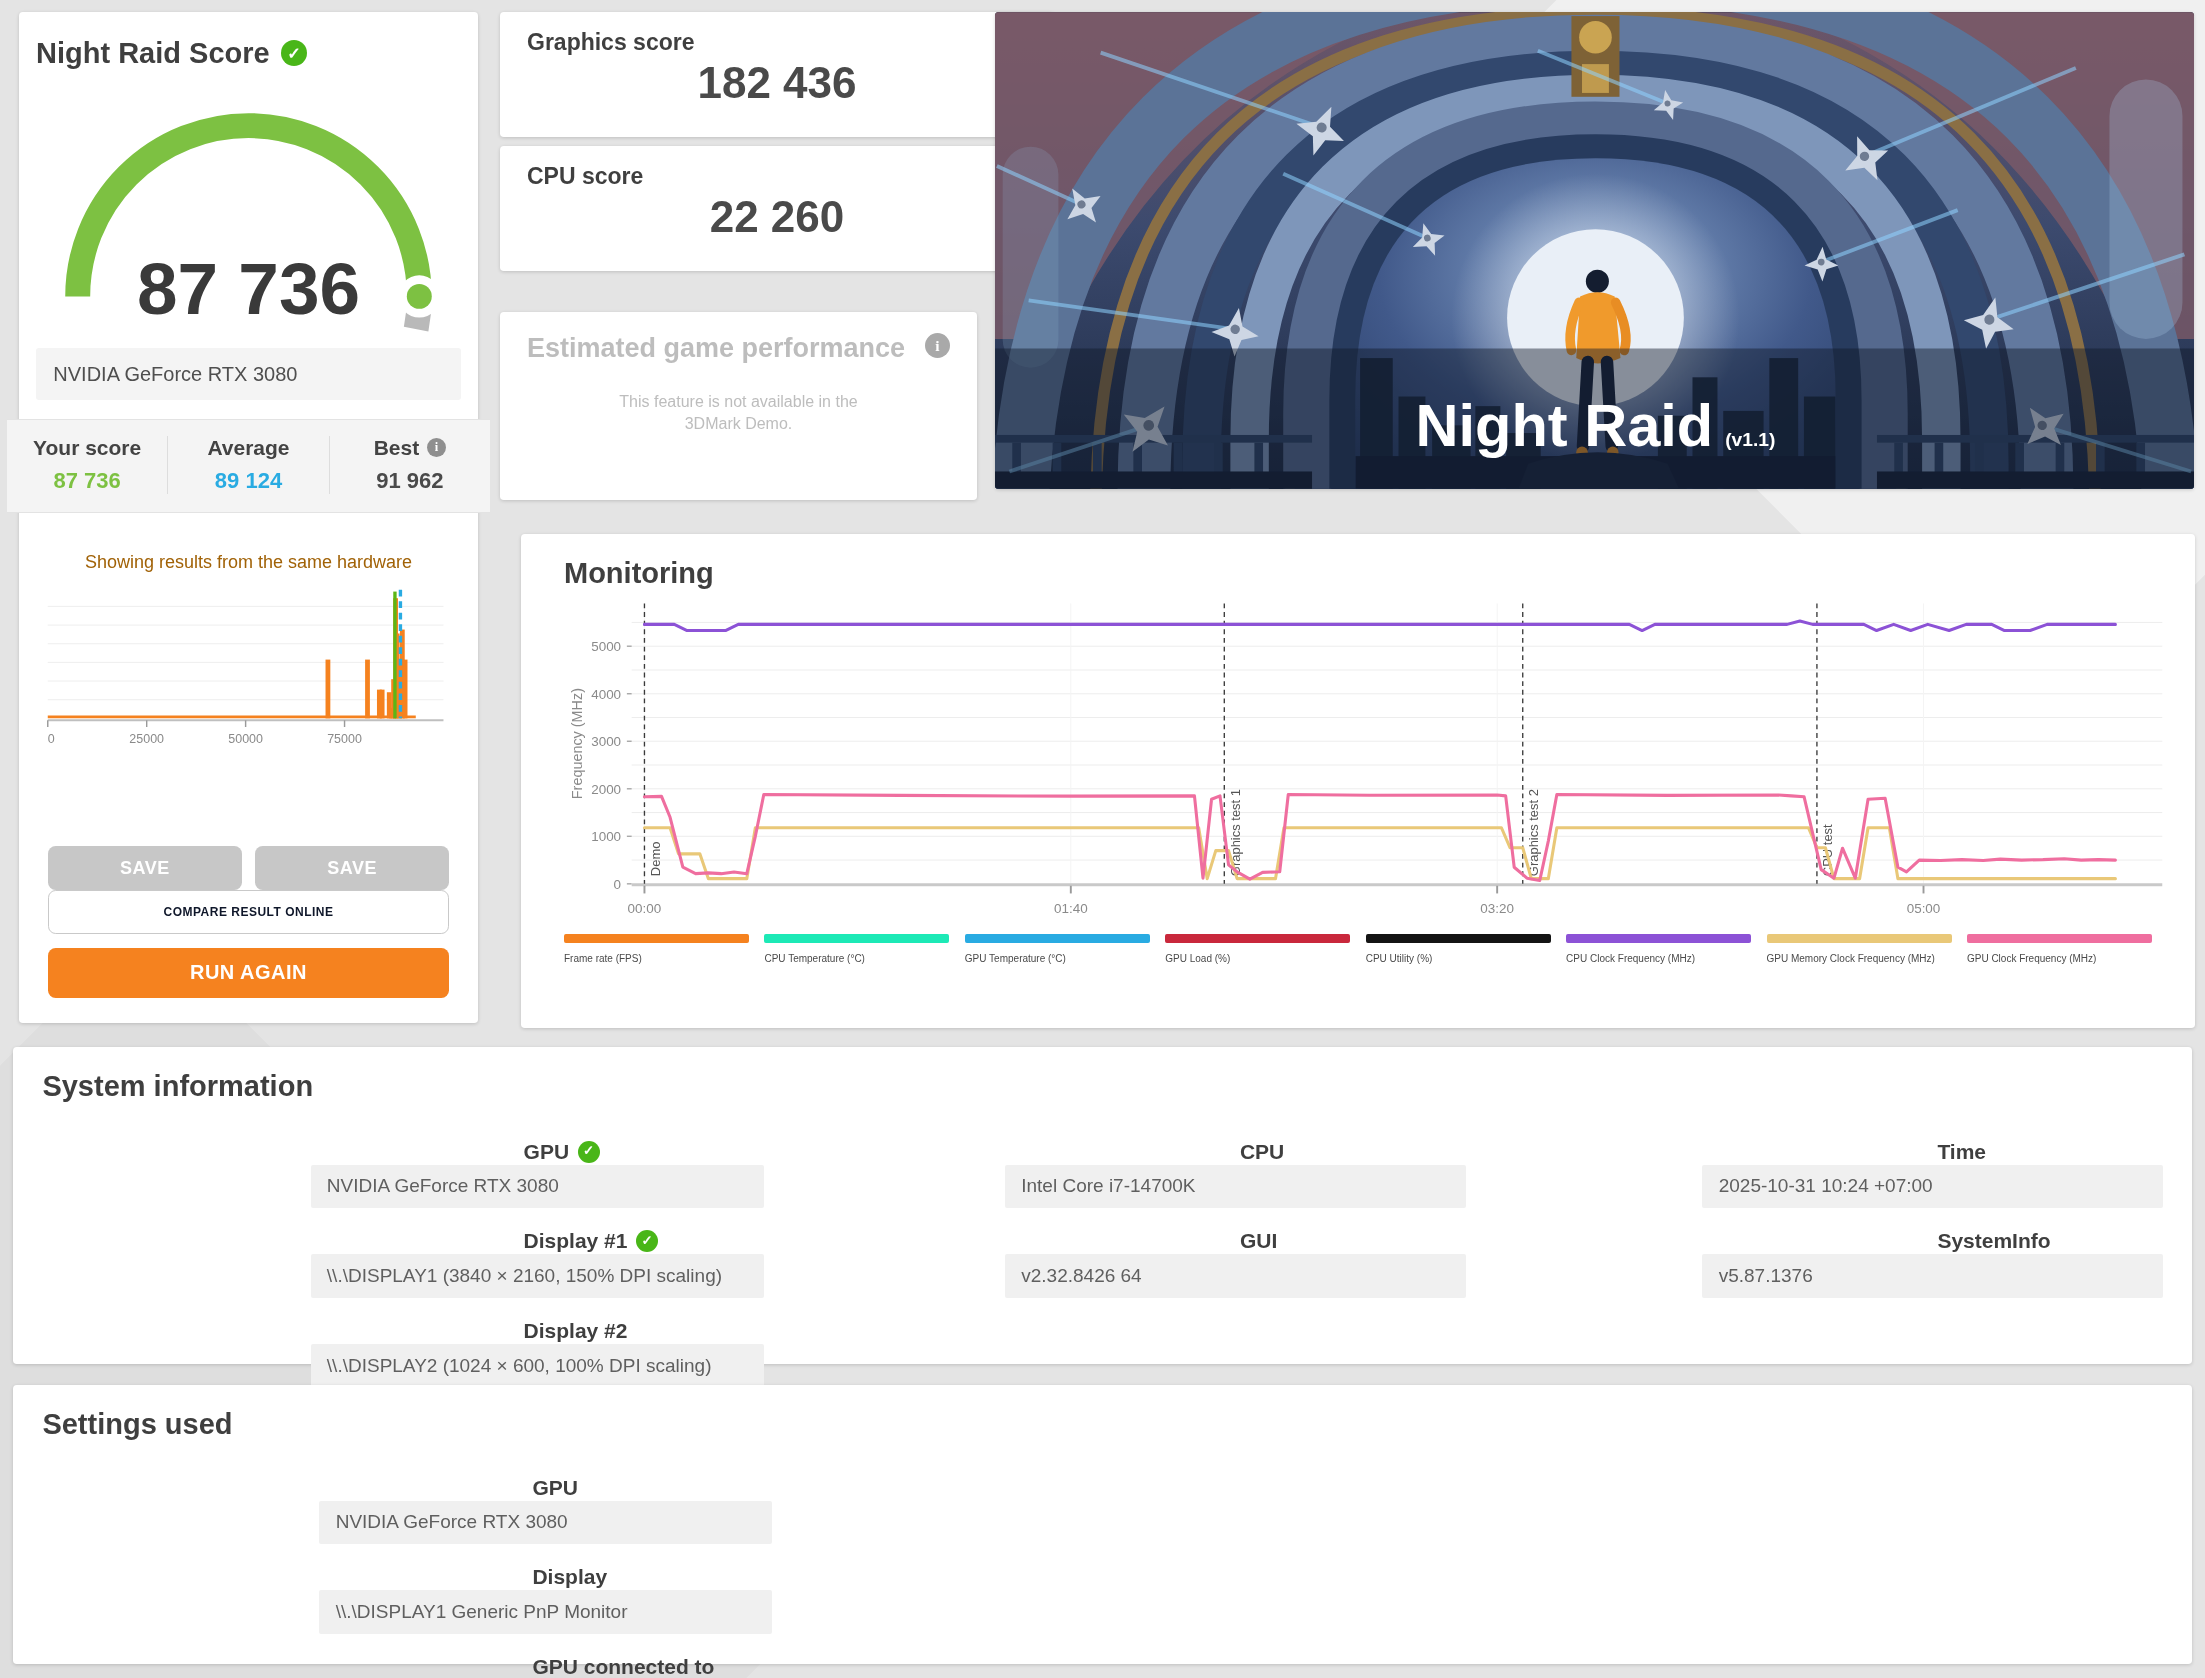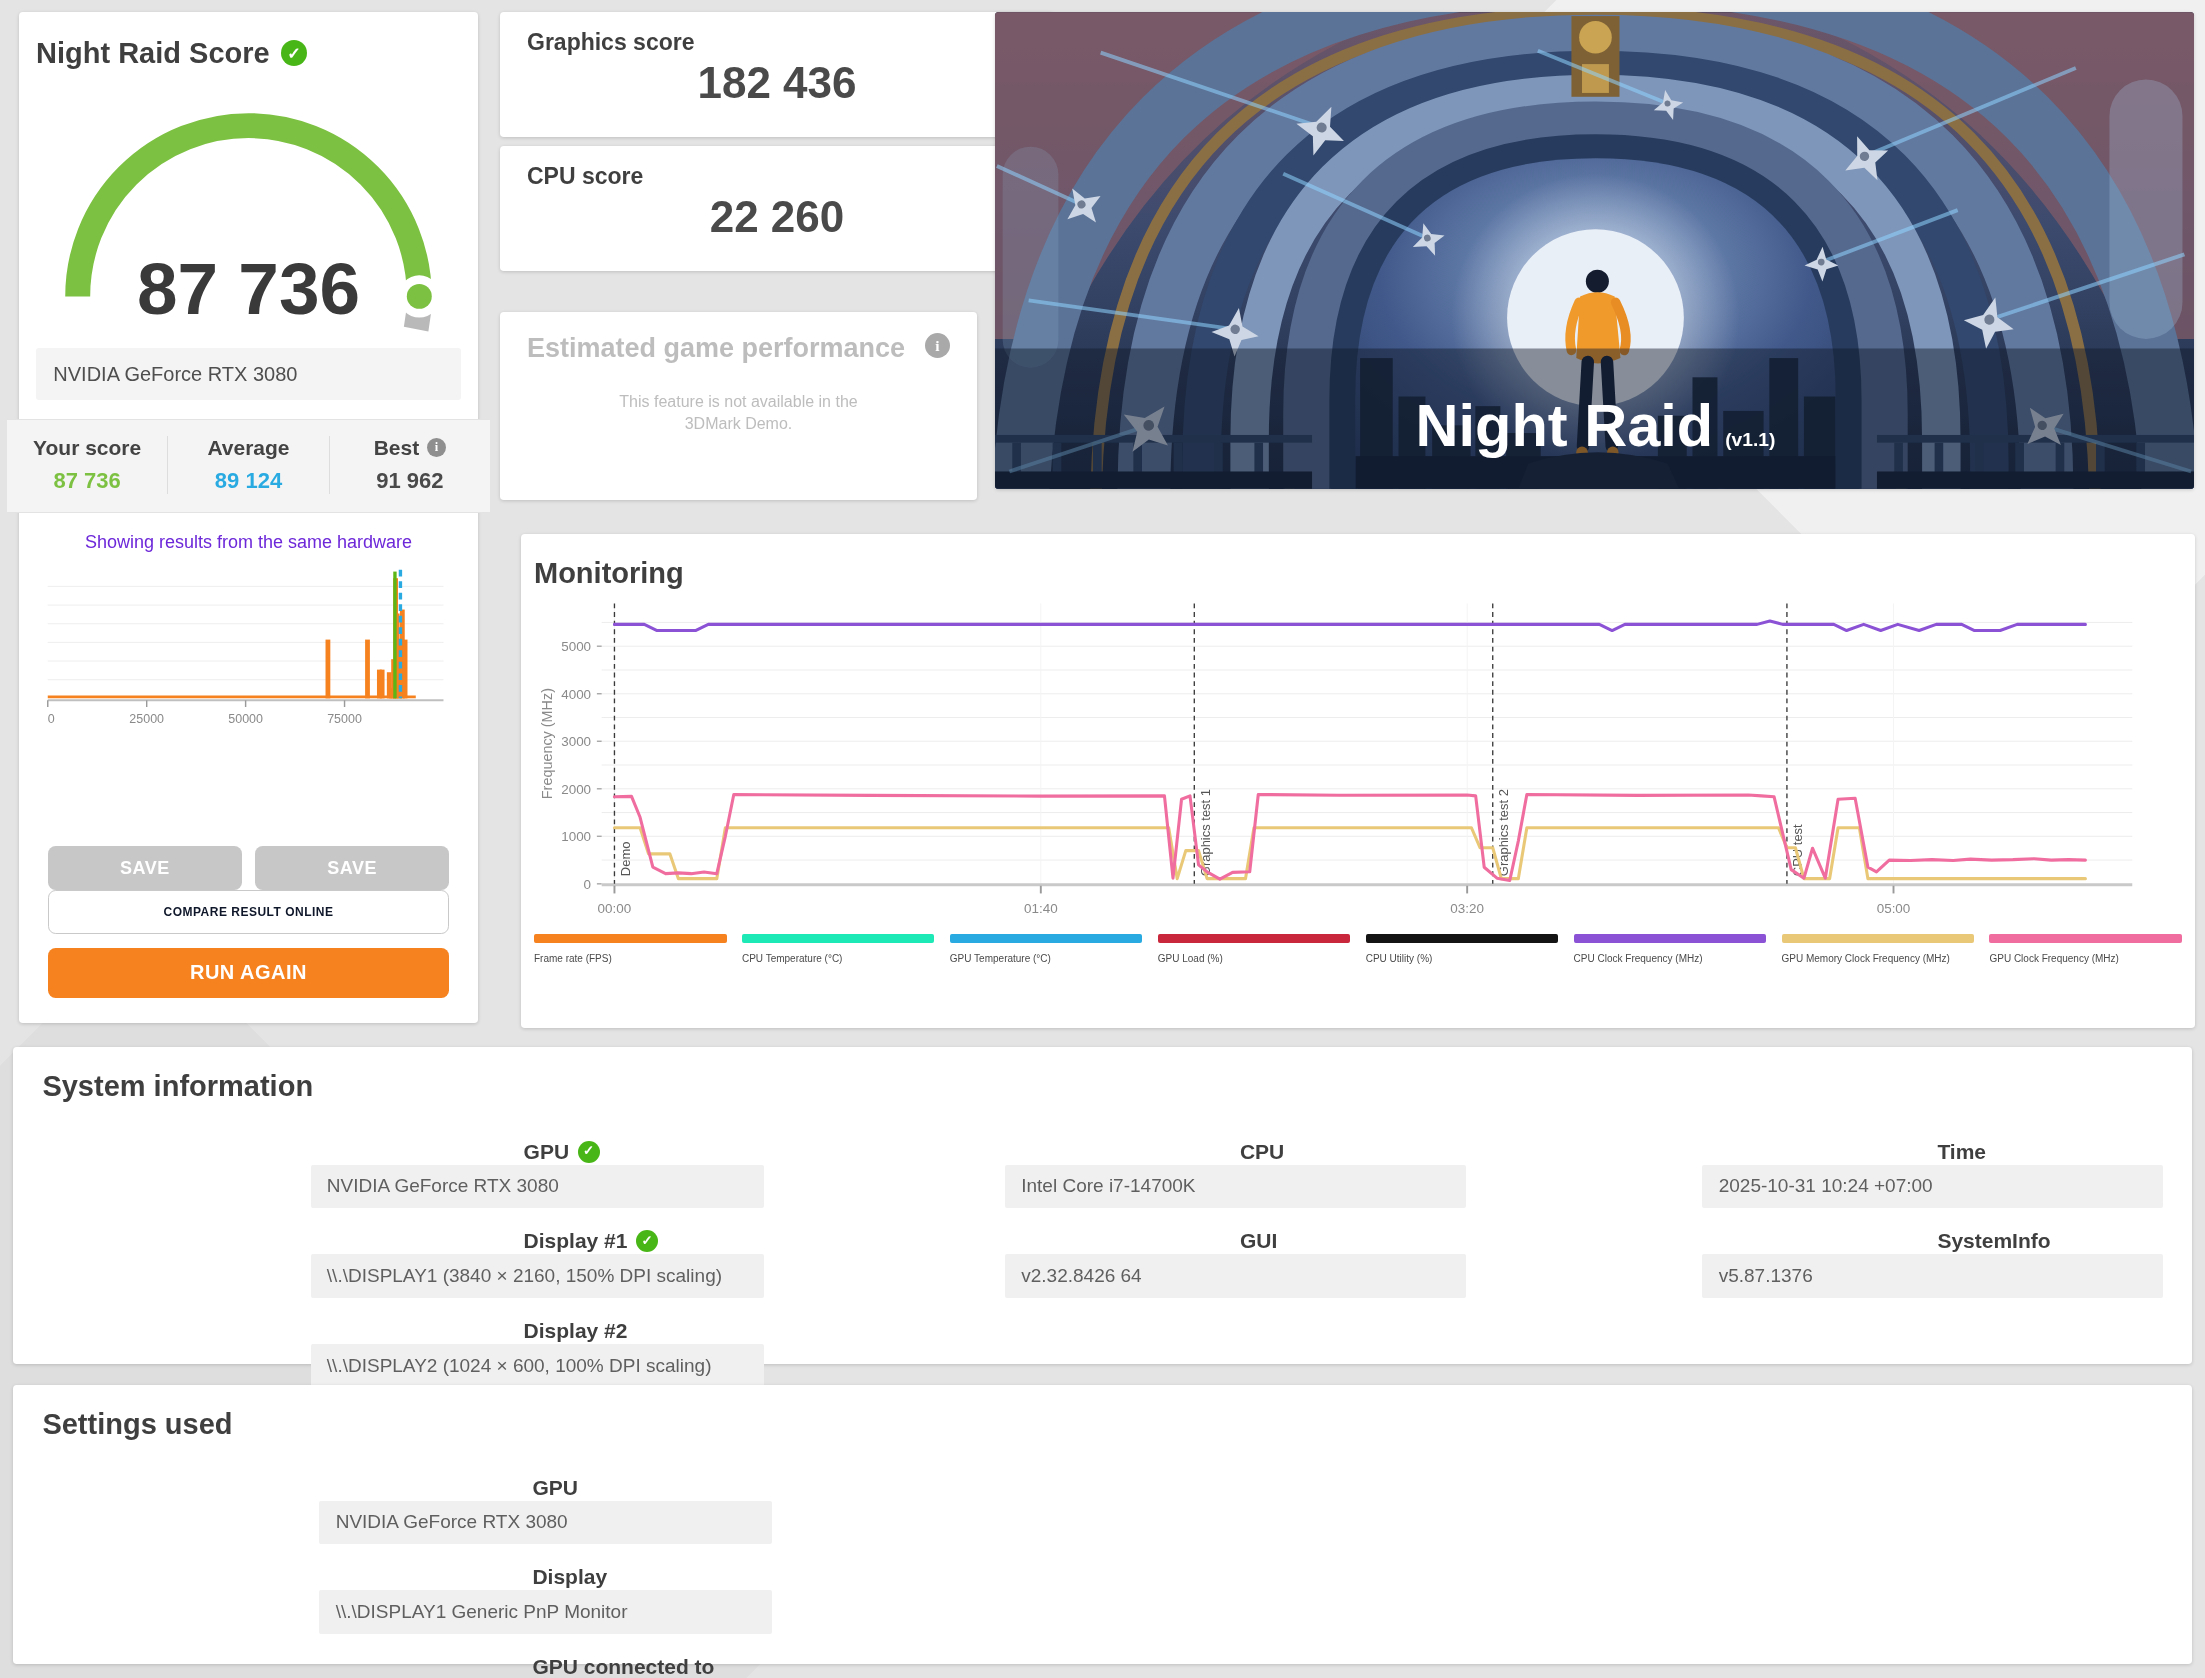--- a/index.html
+++ b/index.html
@@ -29,21 +29,21 @@
              padding:0 17.3px;font-size:20px;color:#4f4f4f;}
   #compare-strip{margin:19px -29px 0;background:#f4f4f4;border-top:1px solid #e3e3e3;border-bottom:1px solid #e3e3e3;
                  display:flex;padding:15.4px 0 17.3px;}
   .cmp-col{flex:1;text-align:center;}
   .cmp-col + .cmp-col{border-left:1px solid #dddddd;}
   .cmp-label{font-size:21px;font-weight:bold;color:#434343;display:flex;align-items:center;justify-content:center;gap:7.7px;}
   .cmp-value{font-size:22px;font-weight:bold;margin-top:8.6px;}
   .cmp-value.green{color:#7dc142;}
   .cmp-value.blue{color:#29abe2;}
   .cmp-value.dark{color:#4a4a4a;}
-  #hw-note{margin-top:19px;text-align:center;font-size:18px;color:#6d28d9;}
+  #hw-note{margin-top:39px;text-align:center;font-size:18px;color:#a16207;}
   #hist-chart{display:block;margin:7.7px auto 0;}
   #score-buttons{position:absolute;left:29px;right:29px;bottom:25px;}
   .btn-row{display:flex;gap:13.4px;}
   .btn{border-radius:7.7px;display:flex;align-items:center;justify-content:center;font-weight:bold;cursor:pointer;
        letter-spacing:0.5px;user-select:none;box-sizing:border-box;}
   .btn.gray{flex:1;height:44px;background:#c7c7c7;color:#ffffff;font-size:18px;}
   .btn.outline{height:44px;background:#fff;border:1.9px solid #c9c9c9;color:#0f172a;font-size:12px;margin-top:0;}
   .btn.orange{height:50px;background:#f5821f;color:#fff;font-size:20px;margin-top:13.4px;}
 
   
@@ -56,21 +56,21 @@
   #estimated-title-row{display:flex;align-items:flex-start;justify-content:space-between;}
   #estimated-title{font-size:27px;font-weight:bold;color:#bdbdbd;}
   #estimated-card .info-dot{background:#a9a9a9;width:25px;height:25px;font-size:15.4px;}
   #estimated-body{margin-top:27px;text-align:center;font-size:16px;color:#bdbdbd;line-height:1.35;}
 
   
   #hero{left:995px;top:11.5px;width:1199px;height:477px;overflow:hidden;padding:0;background:#1c2a44;}
   #hero svg{display:block;}
 
   
-  #monitoring-card{left:521px;top:534px;width:1674px;height:494px;padding:23px 13px;box-sizing:border-box;}
+  #monitoring-card{left:521px;top:534px;width:1674px;height:494px;padding:23px 43px;box-sizing:border-box;}
   #legend{display:flex;margin-top:1.9px;}
   .legend-item{flex:1;margin-right:15.4px;min-width:0;}
   .legend-item:last-child{margin-right:0;}
   .legend-swatch{height:9.6px;border-radius:1.9px;}
   .legend-label{margin-top:7.7px;font-size:10px;color:#4a4a4a;line-height:1.55;}
 
   
   #sysinfo-card{left:13.4px;top:1047px;width:2179px;height:317px;padding:23px 29px;box-sizing:border-box;}
   #settings-card{left:13.4px;top:1385px;width:2179px;height:279px;padding:23px 29px;box-sizing:border-box;}
   .section-title{font-size:29px;font-weight:bold;color:#3f3f3f;}

